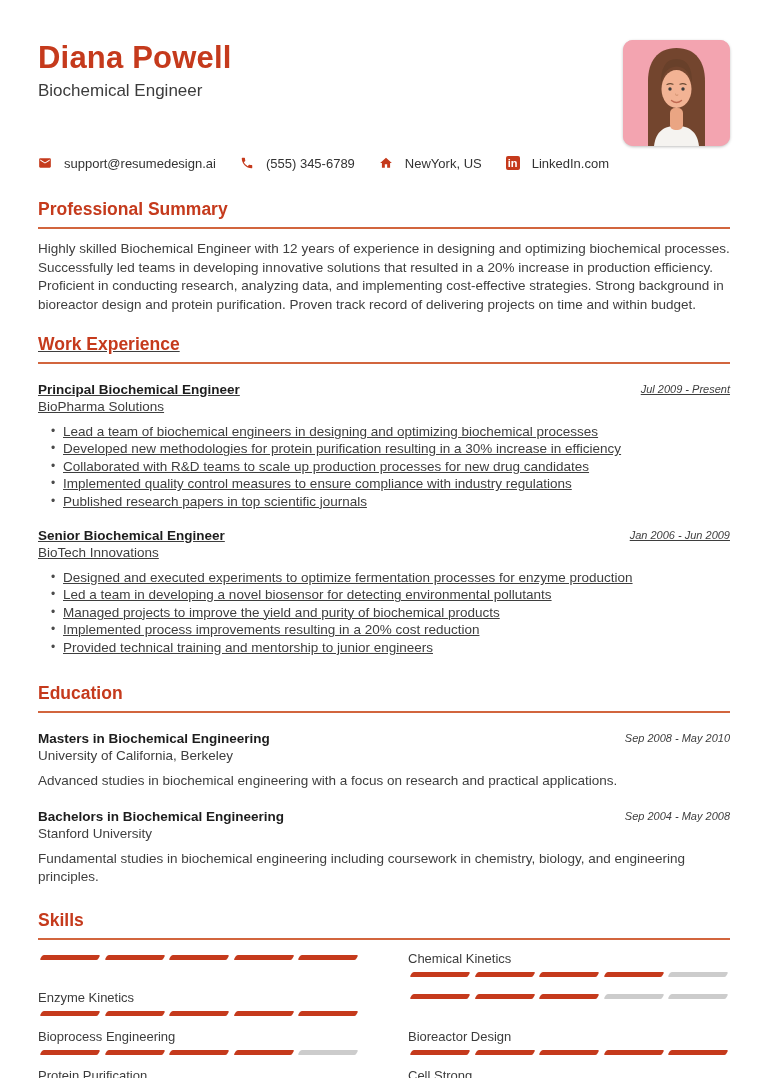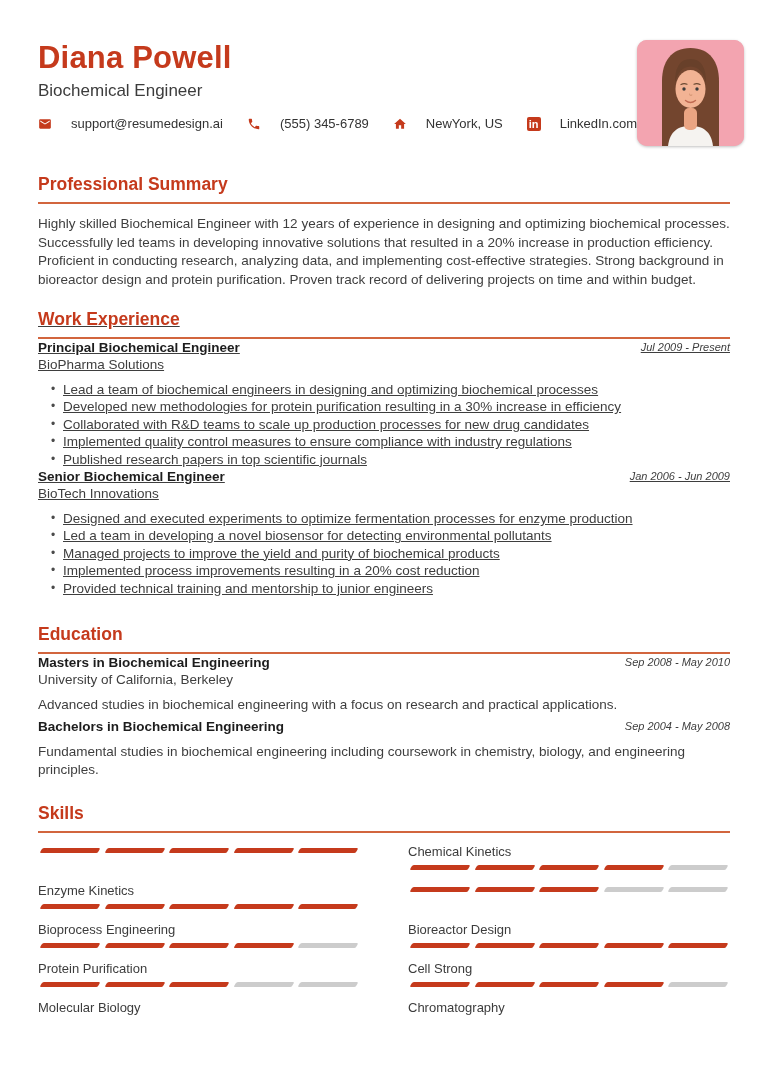--- a/index.html
+++ b/index.html
@@ -17,37 +17,37 @@
     font-family:"Liberation Sans","DejaVu Sans",sans-serif;
     color:var(--body-text);
   }
   .page{width:768px;height:787px;padding:40px 38px 0 38px;}
 
   
   .header{display:flex;justify-content:space-between;align-items:flex-start;}
   .person-name{font-size:31px;font-weight:700;color:var(--accent);line-height:36px;letter-spacing:.2px;}
   .person-title{font-size:17px;color:#3c3c3c;margin-top:5px;line-height:20px;}
   .contacts{display:flex;align-items:center;gap:24px;margin-top:15px;font-size:13px;color:#333;}
-  .contact{display:flex;align-items:flex-end;gap:19px;white-space:nowrap;}
+  .contact{display:flex;align-items:flex-start;gap:12px;white-space:nowrap;margin-top:40px;}
   .cicon{width:14px;height:14px;display:inline-flex;flex:0 0 auto;}
   .cicon svg{width:14px;height:14px;fill:var(--accent);}
   .li-badge{width:14px;height:14px;background:var(--accent);border-radius:2px;color:#fff;
     font-size:11px;font-weight:700;display:inline-flex;align-items:center;justify-content:center;line-height:1;}
   .photo{width:107px;height:106px;border-radius:10px;overflow:hidden;background:var(--photo-bg);
     box-shadow:0 1px 3px rgba(0,0,0,.25);flex:0 0 auto;}
   .photo svg{display:block;width:100%;height:100%;}
 
   
   .section{margin-top:24px;}
   .section-title{font-size:17.5px;font-weight:700;color:var(--accent);line-height:22px;}
   .rule{border:none;border-top:2px solid var(--rule);margin-top:7px;}
 
   .summary-text{margin-top:11px;font-size:13.5px;line-height:18.5px;color:var(--body-text);}
 
-  .entry-head{display:flex;justify-content:space-between;align-items:flex-start;margin-top:0;gap:16px;}
+  .entry-head{display:flex;justify-content:space-between;align-items:flex-start;margin-top:17px;gap:16px;}
   .entry-title{font-size:13.5px;font-weight:700;color:var(--strong-text);line-height:17px;}
   .entry-sub{font-size:13.5px;color:var(--body-text);line-height:17px;}
   .entry-dates{font-size:11px;font-style:italic;color:#3e3e3e;white-space:nowrap;padding-top:2px;}
 
   ul.bullets{list-style:none;margin-top:8px;padding-left:13px;}
   ul.bullets li{position:relative;padding-left:12px;font-size:13.5px;line-height:17.4px;color:var(--body-text);}
   ul.bullets li::before{content:"\2022";position:absolute;left:0;top:0;color:#4a4a4a;font-size:12px;}
 
   .edu-desc{margin-top:8px;font-size:13.5px;line-height:18.5px;color:var(--body-text);}
   .edu-item + .edu-item{margin-top:3px;}
@@ -175,20 +175,21 @@
         </div>
         <div class="entry-dates">Sep 2008 - May 2010</div>
       </div>
       <p class="edu-desc">Advanced studies in biochemical engineering with a focus on research and practical applications.</p>
     </div>
 
     <div class="edu-item">
       <div class="entry-head">
         <div>
           <div class="entry-title">Bachelors in Biochemical Engineering</div>
+          <div class="entry-sub">Stanford University</div>
         </div>
         <div class="entry-dates">Sep 2004 - May 2008</div>
       </div>
       <p class="edu-desc">Fundamental studies in biochemical engineering including coursework in chemistry, biology, and engineering principles.</p>
     </div>
   </div>
 
   <div class="section" style="margin-top:22px;">
     <div class="section-title">Skills</div>
     <hr class="rule">

